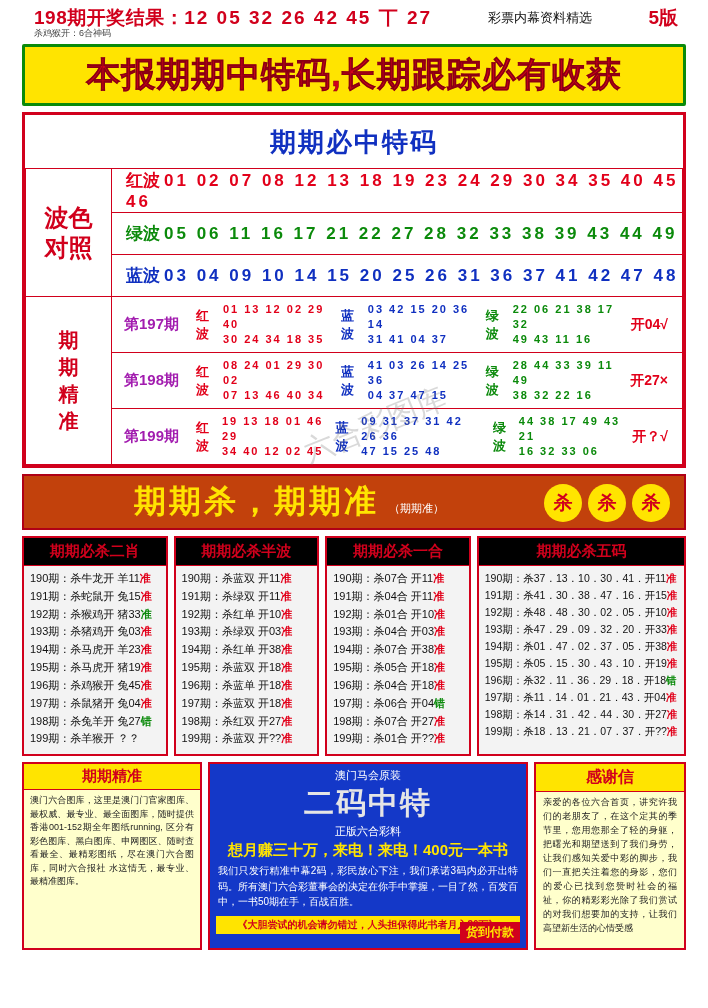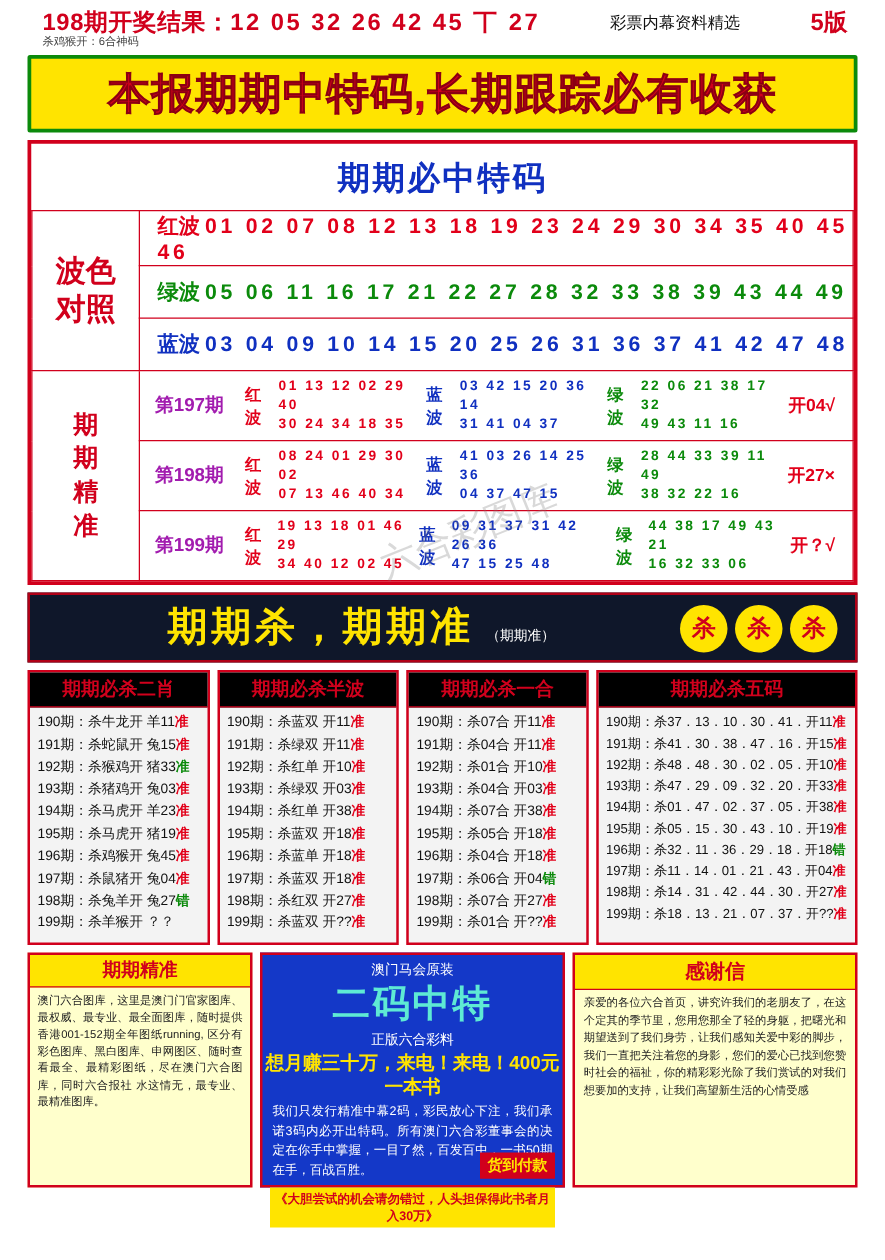--- a/index.html
+++ b/index.html
@@ -91,21 +91,21 @@
   .perinner { display:flex; align-items:center; padding:4px 6px 4px 12px; }
   .pername { font-size:15px; font-weight:bold; color:#a21caf; width:72px; flex:0 0 72px; }
   .grp { display:flex; align-items:center; margin-right:10px; }
   .grp .tag { font-size:13px; font-weight:bold; margin-right:4px; }
   .grp .two { font-size:11px; line-height:1.35; letter-spacing:2px; font-weight:bold; }
   .openres { margin-left:auto; font-size:14px; font-weight:bold; color:#e2001a; padding-right:8px; white-space:nowrap; }
 
   
   .killband {
     margin:6px 14px 0 14px;
-    background:#0f172a;
+    background:#c2410c;
     border:2px solid #b00016;
     height:56px;
     display:flex; align-items:center;
     position:relative;
   }
   .killband .txt {
     color:#ffe400; font-size:32px; font-weight:bold;
     margin-left:110px; letter-spacing:3px;
   }
   .killband .note {
@@ -133,27 +133,27 @@
   .kcol.wide li { font-size:10.5px; }
 
   
   .bottom { margin:6px 14px 0 14px; display:flex; gap:6px; height:188px; }
   .bbox { border:2px solid #d1001c; background:#fff; position:relative; }
   .b1 { width:180px; background:#ffffcc; }
   .b1 h4 { margin:0; text-align:center; font-size:15px; font-weight:bold; color:#d1001c; background:#ffe400; padding:3px 0; border-bottom:1px solid #d1001c;}
   .b1 p { margin:4px 6px; font-size:9px; line-height:1.5; color:#222; text-align:justify; }
   .b2 { flex:1; background:#1438c8; color:#fff; }
   .b2 .t1 { text-align:center; padding-top:4px; }
-  .b2 .t1 .big { font-size:30px; font-weight:bold; color:#5eead4; letter-spacing:2px;font-family:Liberation Mono, monospace; }
+  .b2 .t1 .big { font-size:30px; font-weight:bold; color:#e5e5e5; letter-spacing:2px;font-family:Liberation Mono, monospace; }
   .b2 .t1 .sideTxt { font-size:11px; color:#fff; display:block; }
   .b2 .hook { text-align:center; font-size:15px; font-weight:bold; color:#ffe400; margin-top:2px; }
   .b2 .body { font-size:10px; line-height:1.55; color:#fff; padding:3px 8px; text-align:justify; }
   .b2 .cap { background:#ffe400; color:#d1001c; font-size:10px; font-weight:bold; text-align:center; margin:3px 6px; padding:2px; }
   .b2 .pay { position:absolute; right:6px; bottom:5px; background:#d1001c; color:#ffe400; font-size:12px; font-weight:bold; padding:2px 6px; }
-  .b3 { width:228px; background:#ffffcc; }
+  .b3 { width:152px; background:#ffffcc; }
   .b3 h4 { margin:0; text-align:center; font-size:16px; font-weight:bold; color:#d1001c; background:#ffe400; padding:3px 0; border-bottom:1px solid #d1001c;}
   .b3 p { margin:4px 7px; font-size:9px; line-height:1.55; color:#222; text-align:justify; }
 
   
   .wm {
     position:absolute; left:300px; top:405px;
     font-size:30px; color:rgba(120,120,120,0.28);
     transform:rotate(-22deg); pointer-events:none;
     font-family:"Liberation Serif", serif; white-space:nowrap;
   }

